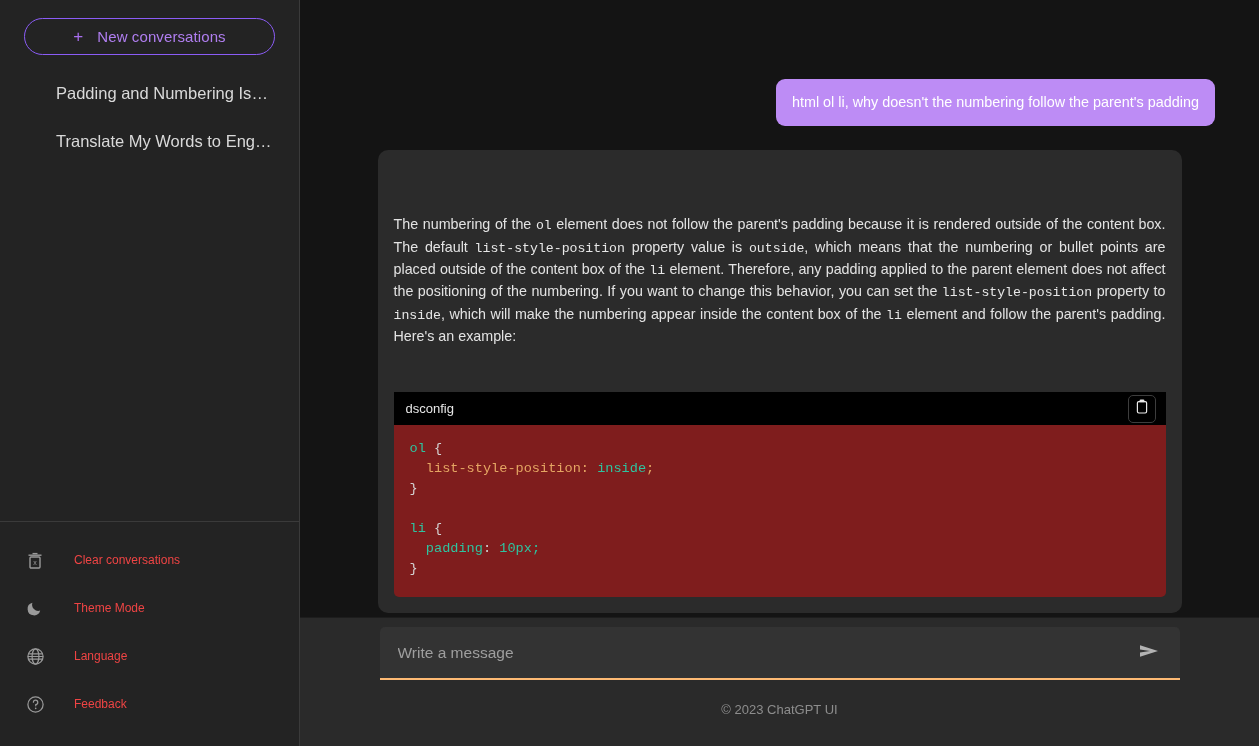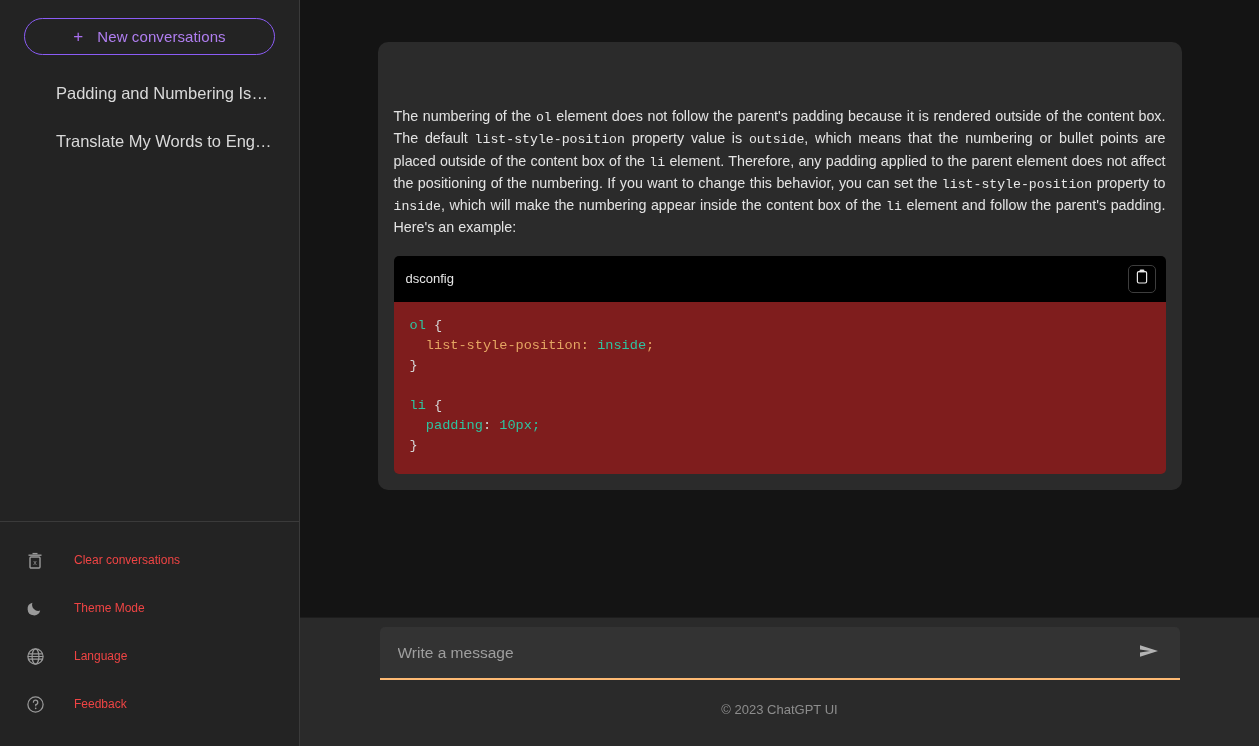--- a/index.html
+++ b/index.html
@@ -156,25 +156,26 @@
     color: #e8e8e8;
   }
 
   .code-block {
     margin-top: 17px;
     border-radius: 5px;
     overflow: hidden;
   }
   .code-head {
     background: #000000;
-    height: 46px;
+    height: 33px;
     display: flex;
     align-items: center;
     justify-content: space-between;
     padding: 0 10px 0 12px;
+    margin-top: 28px;
   }
   .code-lang {
     color: #e6e6e6;
     font-size: 13px;
     font-family: "Liberation Sans", sans-serif;
   }
   .copy-btn {
     width: 28px;
     height: 28px;
     border: 1px solid #3d3d3d;
@@ -314,20 +315,23 @@
         <span class="lbl">Feedback</span>
       </div>
 
     </div>
   </aside>
 
   <section class="main">
 
     <div class="chat-scroll">
 
+      <div class="row-user">
+        <div class="user-bubble">html ol li, why doesn't the numbering follow the parent's padding</div>
+      </div>
 
       <div class="row-assistant">
         <div class="assistant-card">
 
           <p class="prose"><span>The numbering of the </span><code>ol</code><span> element does not follow the parent's padding because it is rendered outside of the content box. The default </span><code>list-style-position</code><span> property value is </span><code>outside</code><span>, which means that the numbering or bullet points are placed outside of the content box of the </span><code>li</code><span> element. Therefore, any padding applied to the parent element does not affect the positioning of the numbering. If you want to change this behavior, you can set the </span><code>list-style-position</code><span> property to </span><code>inside</code><span>, which will make the numbering appear inside the content box of the </span><code>li</code><span> element and follow the parent's padding. Here's an example:</span></p>
 
           <div class="code-block">
             <div class="code-head">
               <span class="code-lang">dsconfig</span>
               <button class="copy-btn">

